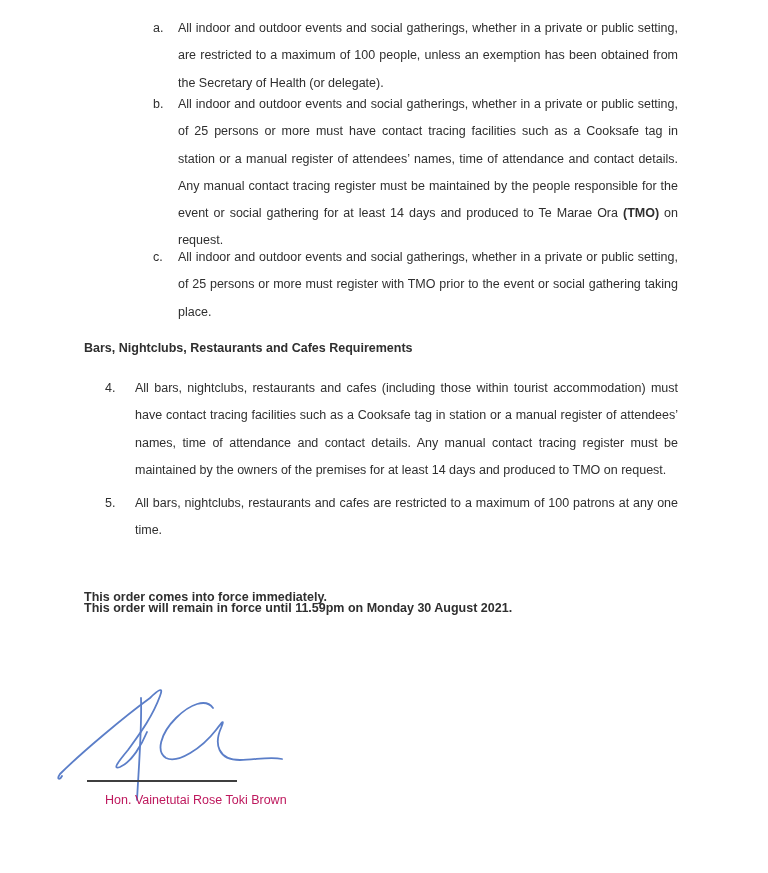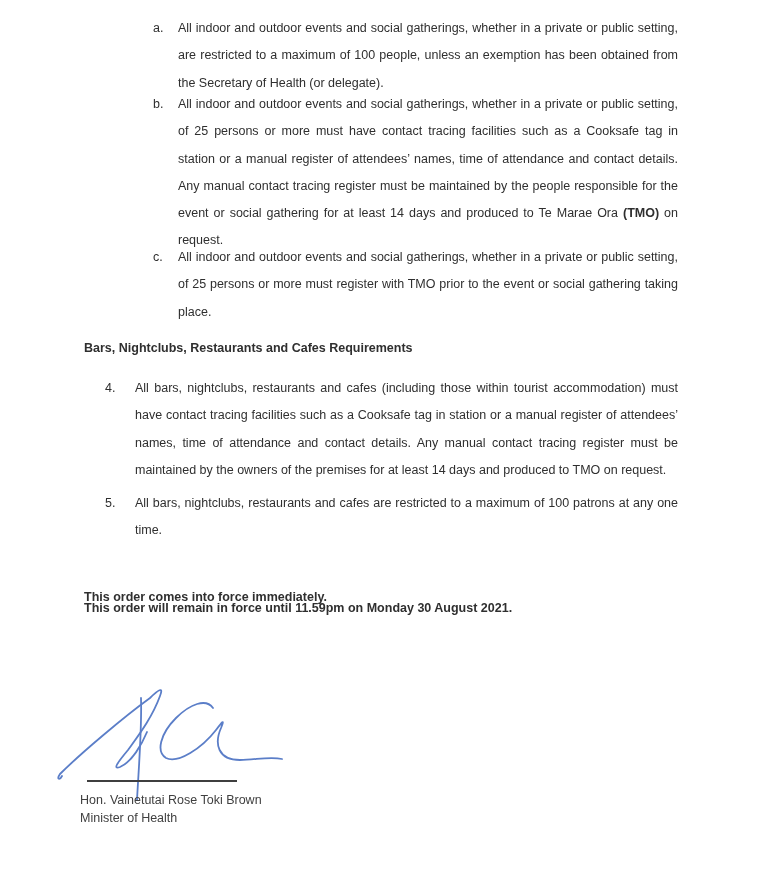--- a/index.html
+++ b/index.html
@@ -59,25 +59,25 @@
   .signature-line {
     position: absolute;
     left: 87px;
     top: 780px;
     width: 150px;
     height: 2px;
     background: #3f3f3f;
   }
   .signatory {
     position: absolute;
-    left: 80px;
+    left: 105px;
     top: 791px;
     font-size: 12.5px;
     line-height: 18px;
-    color: #404040;
+    color: #be185d;
   }
   strong { font-weight: bold; margin-top: 16px; }
 </style>
 </head>
 <body>
 
 <div class="page">
 
   <div class="list-item lettered" style="top:15px">
     <span class="marker">a.</span>
@@ -113,16 +113,15 @@
     <g fill="none" stroke="#5b7ec8" stroke-width="1.8" stroke-linecap="round" stroke-linejoin="round">
       <path d="M 12 108 C 10 112, 6 112, 10 106 C 30 86, 75 48, 100 30 C 108 22, 114 18, 110 28 C 102 50, 88 68, 78 82 C 68 94, 62 102, 70 99 C 82 94, 92 76, 97 64"></path>
       <path d="M 91 30 C 92 60, 89 95, 87 132"></path>
       <path d="M 163 40 C 156 30, 140 36, 126 50 C 110 66, 106 84, 116 90 C 128 96, 152 80, 166 62 C 172 54, 175 50, 171 60 C 164 76, 168 92, 190 92 C 205 92, 220 88, 232 91"></path>
     </g>
   </svg>
   <div class="signature-line"></div>
 
   <div class="signatory">
     <div>Hon. Vainetutai Rose Toki Brown</div>
-    <div>Minister of Health</div>
   </div>
 
 </div>
 
 </body></html>

